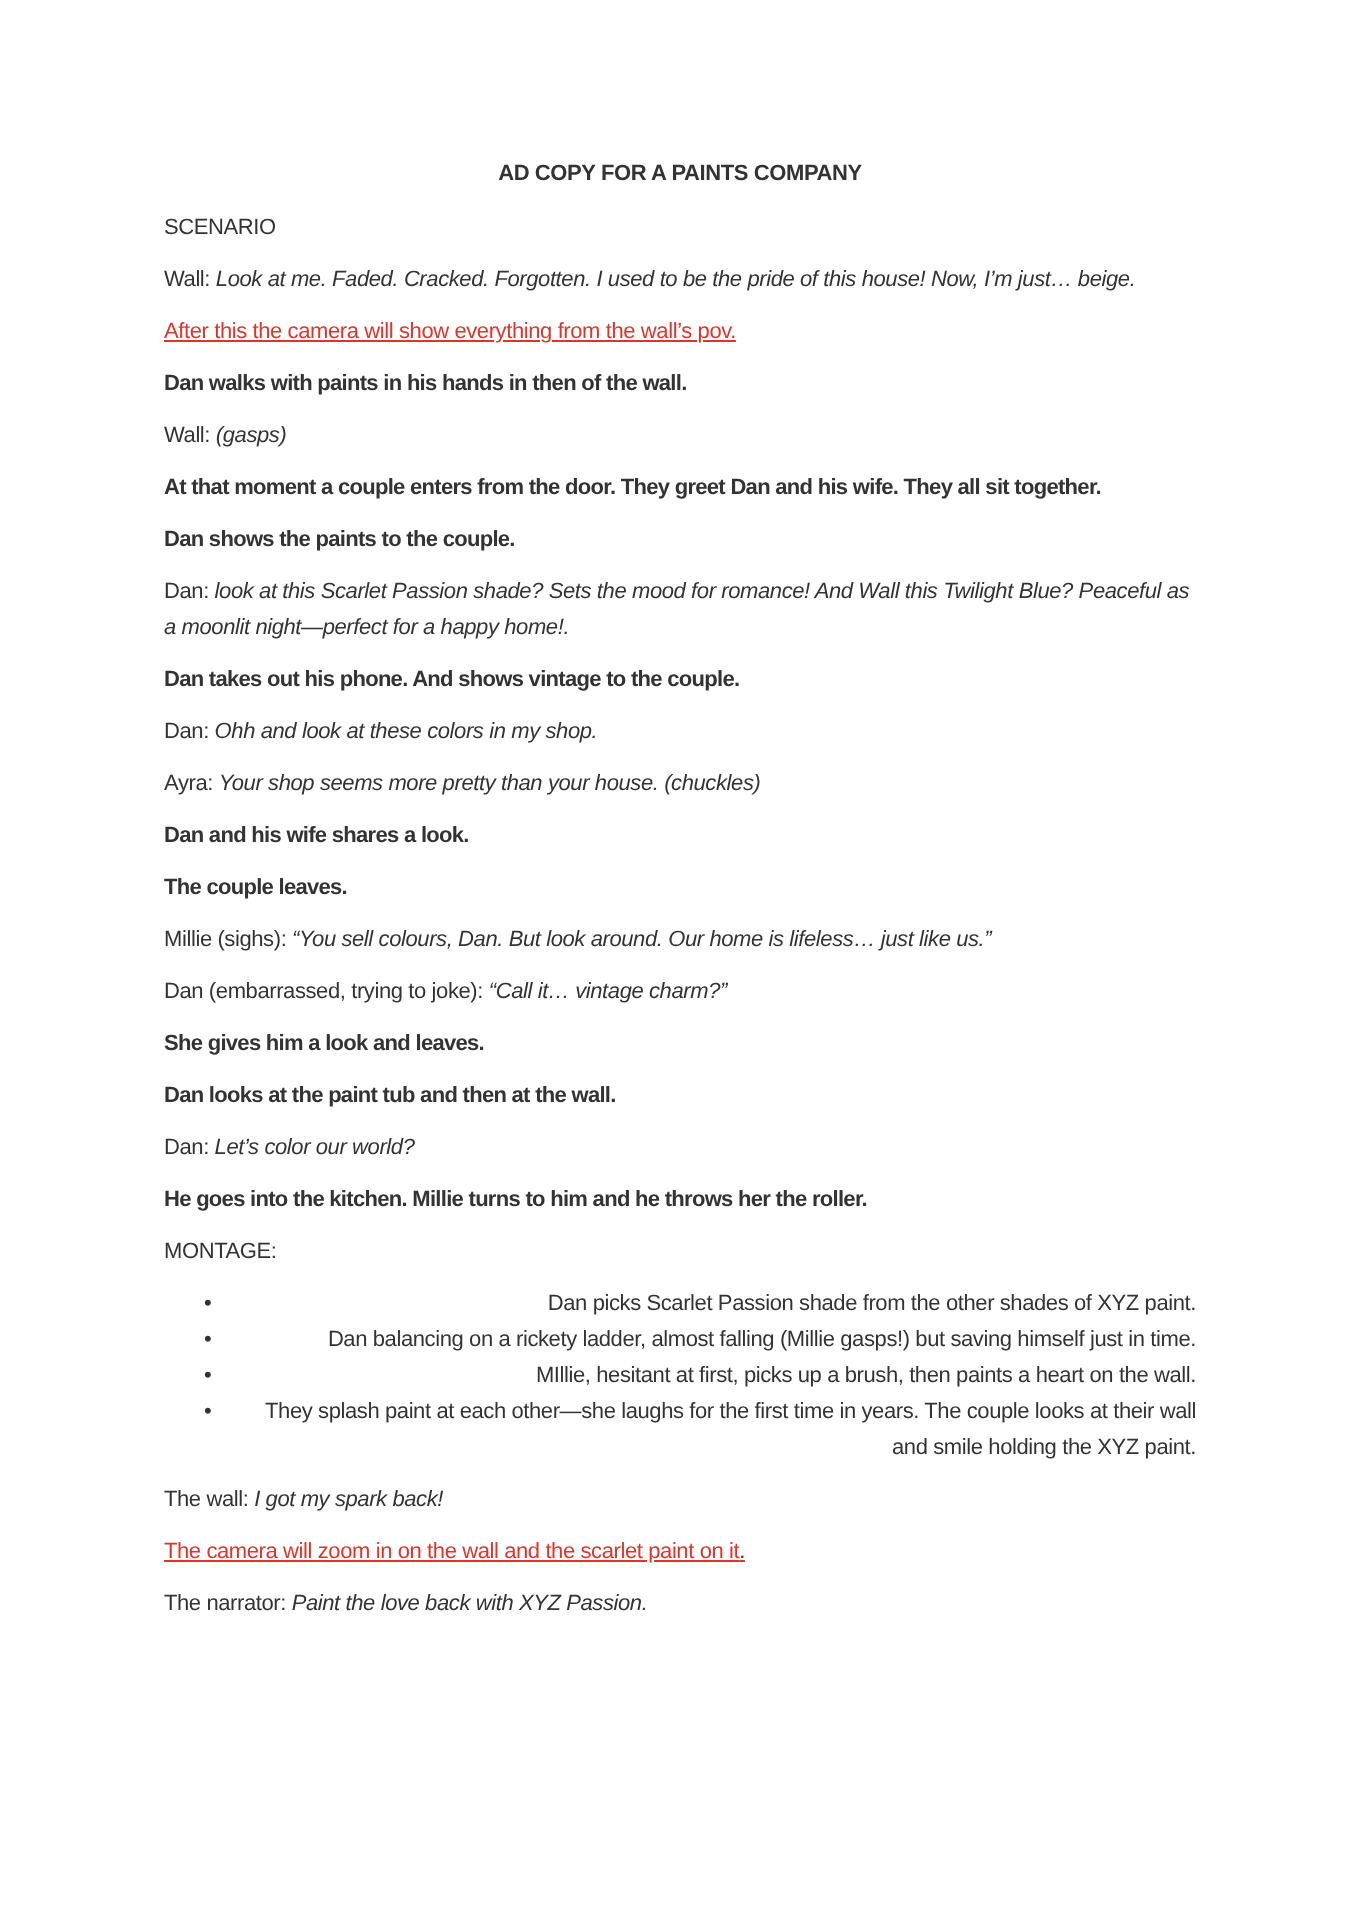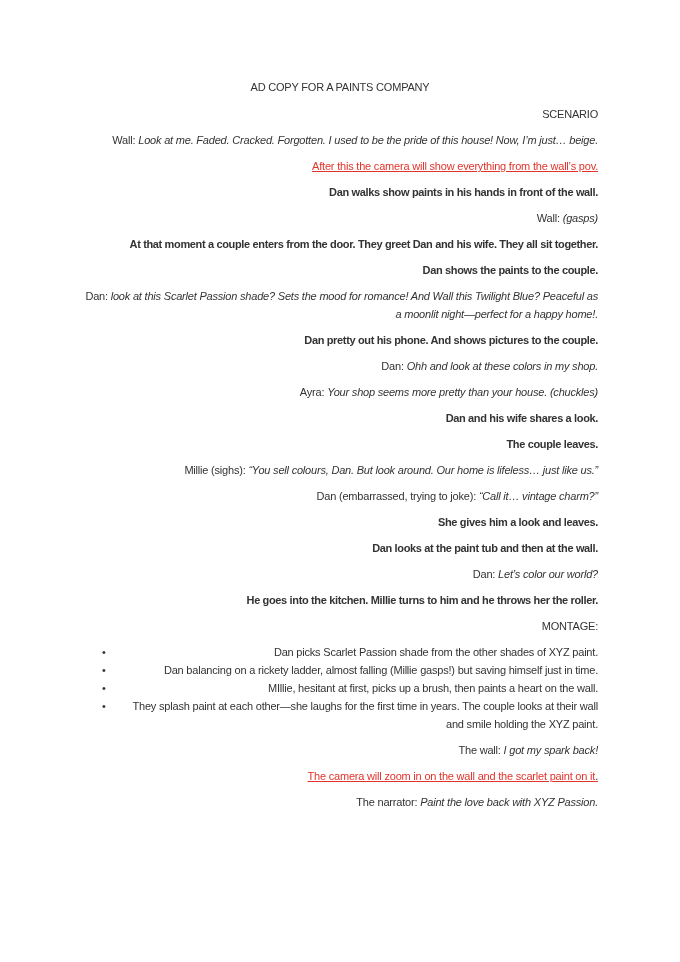--- a/index.html
+++ b/index.html
@@ -16,25 +16,25 @@
     background:var(--paper);
     overflow:hidden;
     font-family:"Liberation Sans", sans-serif;
     font-size:11px;
     line-height:18px;
     letter-spacing:-0.2px;
     color:var(--ink);
   }
   .title{
     font-size:11px;
-    font-weight:normal;
+    font-weight:bold;
     text-align:center;
     margin:0 0 9px 0;
   }
-  p.para{margin:0 0 8px 0;text-align:right;}
+  p.para{margin:0 0 8px 0;}
   p.bold{font-weight:bold;letter-spacing:-0.35px;}
   p.red{color:var(--red);text-decoration:underline;}
   .it{font-style:italic;margin-top:11px;}
   .dark{color:var(--ink);}
   ul.bullets{
     list-style:none;
     margin:0 0 8px 0;
     padding:0;
   }
   ul.bullets li{
@@ -51,26 +51,26 @@
 </style>
 </head>
 <body>
 
 <div class="page">
   <h1 class="title">AD COPY FOR A PAINTS COMPANY</h1>
   <div id="doc-body">
       <p class="para plain"><span>SCENARIO</span></p>
       <p class="para plain"><span>Wall: </span><span class="it">Look at me. Faded. Cracked. Forgotten. I used to be the pride of this house! Now, I’m just… beige.</span></p>
       <p class="para red"><span>After this the camera will show everything from the wall’s pov.</span></p>
-      <p class="para bold"><span>Dan walks show paints in his hands in front of the wall.</span></p>
+      <p class="para bold"><span>Dan walks with paints in his hands in then of the wall.</span></p>
       <p class="para plain"><span>Wall: </span><span class="it">(gasps)</span></p>
       <p class="para bold"><span>At that moment a couple enters from the door. They greet Dan and his wife. They all sit together.</span></p>
       <p class="para bold"><span>Dan shows the paints to the couple.</span></p>
       <p class="para plain"><span>Dan: </span><span class="it">look at this Scarlet Passion shade? Sets the mood for romance! And Wall this Twilight Blue? Peaceful as a moonlit night—perfect for a happy home!.</span></p>
-      <p class="para bold"><span>Dan pretty out his phone. And shows pictures to the couple.</span></p>
+      <p class="para bold"><span>Dan takes out his phone. And shows vintage to the couple.</span></p>
       <p class="para plain"><span>Dan: </span><span class="it">Ohh and look at these colors in my shop.</span></p>
       <p class="para plain"><span>Ayra: </span><span class="it">Your shop seems more pretty than your house. (chuckles)</span></p>
       <p class="para bold"><span>Dan and his wife shares a look.</span></p>
       <p class="para bold"><span>The couple leaves.</span></p>
       <p class="para plain"><span>Millie (sighs): </span><span class="it">“You sell colours, Dan. But look around. Our home is lifeless… just like us.”</span></p>
       <p class="para plain"><span>Dan (embarrassed, trying to joke): </span><span class="it">“Call it… vintage charm?”</span></p>
       <p class="para bold"><span>She gives him a look and leaves.</span></p>
       <p class="para bold"><span>Dan looks at the paint tub and then at the wall.</span></p>
       <p class="para plain"><span>Dan: </span><span class="it">Let’s color our world?</span></p>
       <p class="para bold"><span>He goes into the kitchen. Millie turns to him and he throws her the roller.</span></p>

